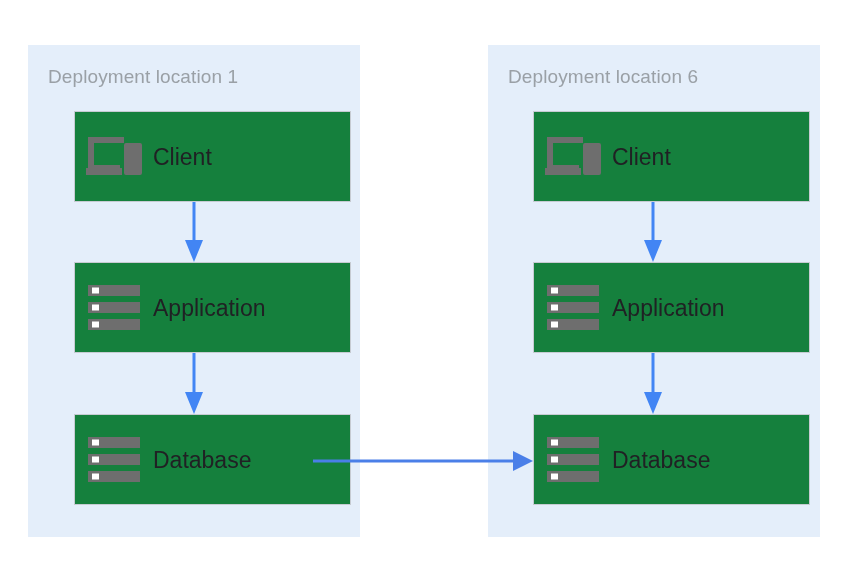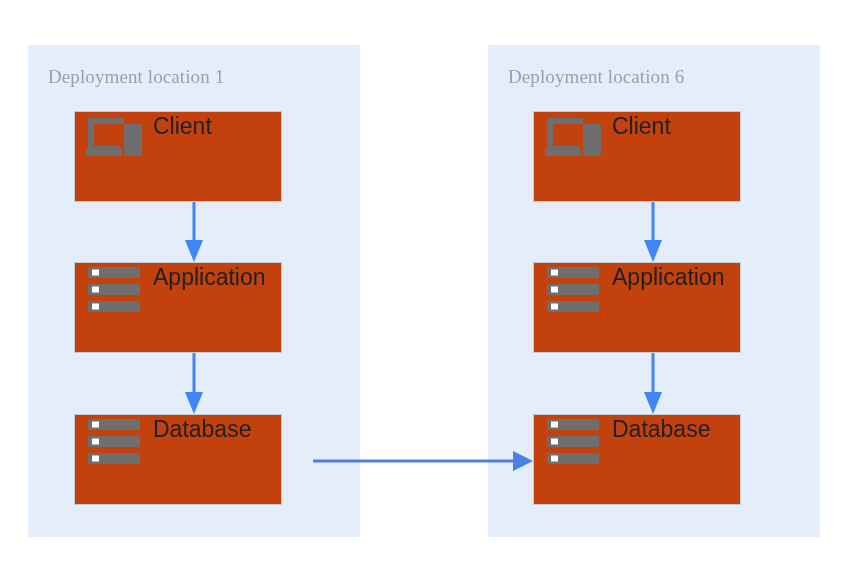--- a/index.html
+++ b/index.html
@@ -31,32 +31,32 @@
 
   .panel-title {
     position: absolute;
     left: 20px;
     top: 20px;
     font-size: 19px;
     line-height: 24px;
     color: #9aa0a6;
     letter-spacing: 0.1px;
     white-space: nowrap;
-    font-family: Liberation Serif, serif;
   }
 
   
   .node {
     position: absolute;
     box-sizing: border-box;
-    width: 208px;
+    width: 277px;
     height: 91px;
-    background: #c2410c;
+    background: #15803d;
     border: 1px solid #c6cbd2;
     display: flex;
+    align-items: center;
     justify-content: flex-start;
   }
   .node .icon-slot {
     width: 78px;
     min-width: 78px;
     height: 52px;
     display: flex;
     align-items: center;
     justify-content: center;
   }

